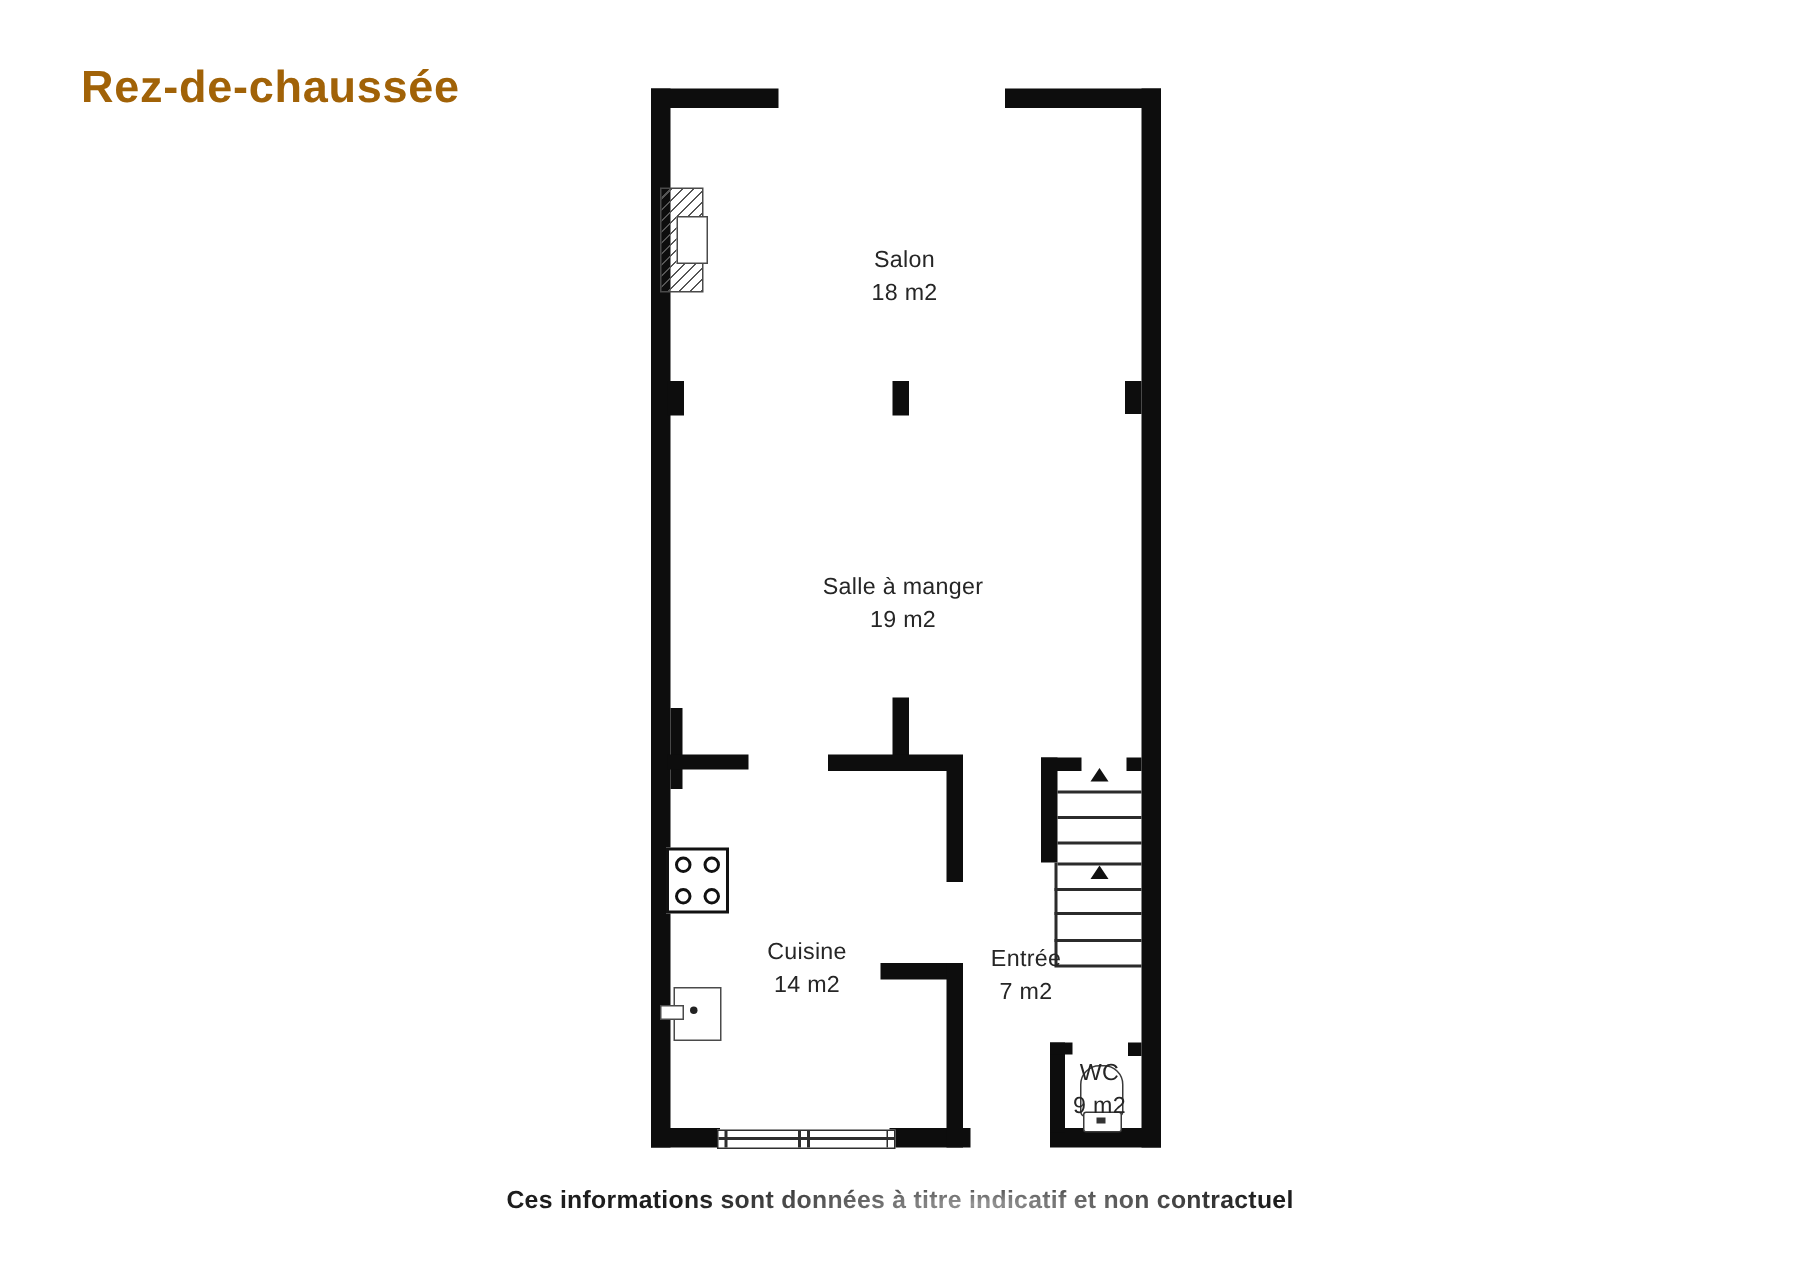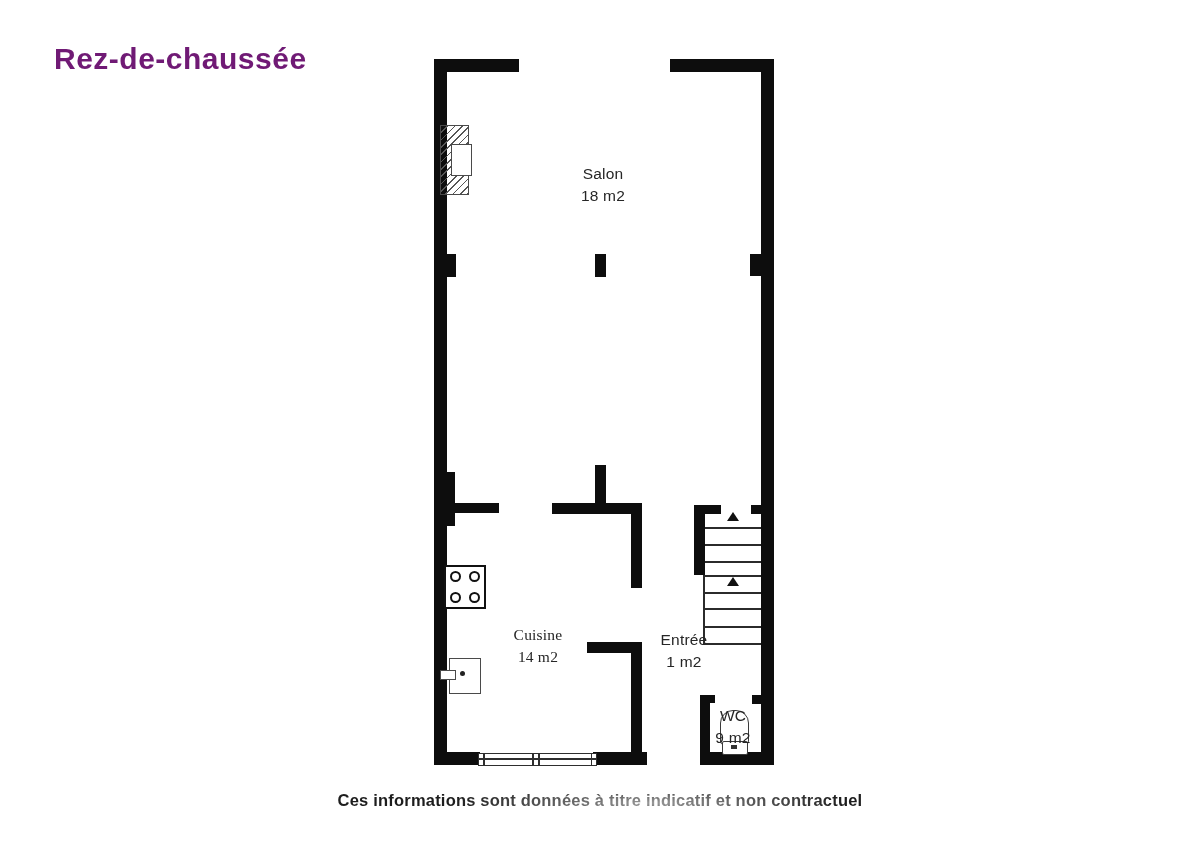--- a/index.html
+++ b/index.html
@@ -8,21 +8,21 @@
     font-family:"Liberation Sans", sans-serif;overflow:hidden;
   }
   .abs{position:absolute;box-sizing:border-box;}
   
   .w{position:absolute;background:#0d0d0d;box-sizing:border-box;}
   
   .tline{position:absolute;background:#2b2b2b;box-sizing:border-box;}
   
   .title{
     position:absolute;left:54px;top:42px;font-size:30px;font-weight:700;
-    color:#701a75;letter-spacing:.5px;white-space:nowrap;
+    color:#a16207;letter-spacing:.5px;white-space:nowrap;
   }
   
   .room-label{
     position:absolute;transform:translateX(-50%);text-align:center;
     color:#262626;font-size:15.5px;line-height:22px;font-weight:500;
     letter-spacing:.2px;white-space:nowrap;z-index:6;
   }
   
   .disclaimer{
     position:absolute;left:0;top:791px;width:1200px;text-align:center;
@@ -163,27 +163,31 @@
     <i class="wtick" style="left:4px;"></i>
     <i class="wtick" style="left:53px;"></i>
     <i class="wtick" style="left:59px;"></i>
     <i class="wtick" style="right:4px;"></i>
   </div>
 
   <div class="room-label" style="left:601px;top:163px;">
     <div>Salon</div>
     <div>18 m2</div>
   </div>
-  <div class="room-label" style="left:536px;top:624px;font-family:Liberation Serif, serif;">
+  <div class="room-label" style="left:600px;top:381px;">
+    <div>Salle à manger</div>
+    <div>19 m2</div>
+  </div>
+  <div class="room-label" style="left:536px;top:624px;">
     <div>Cuisine</div>
     <div>14 m2</div>
   </div>
   <div class="room-label" style="left:682px;top:629px;">
     <div>Entrée</div>
-    <div>1 m2</div>
+    <div>7 m2</div>
   </div>
   <div class="room-label" style="left:731px;top:705px;">
     <div>WC</div>
     <div>9 m2</div>
   </div>
 
 </div>
 
 <div class="disclaimer">Ces informations sont données à titre indicatif et non contractuel</div>
 <i class="watermark-ghost"></i>

